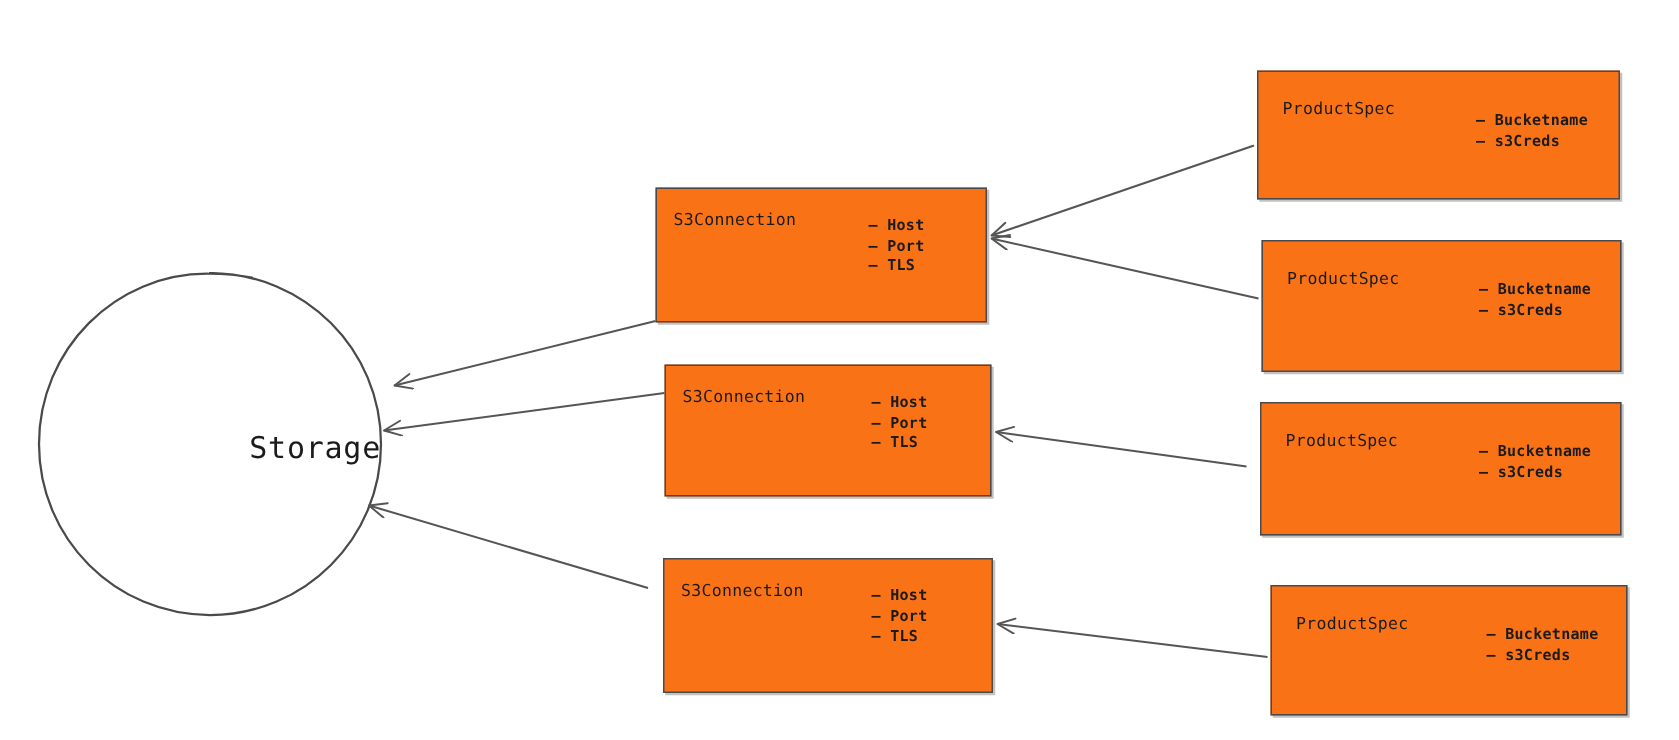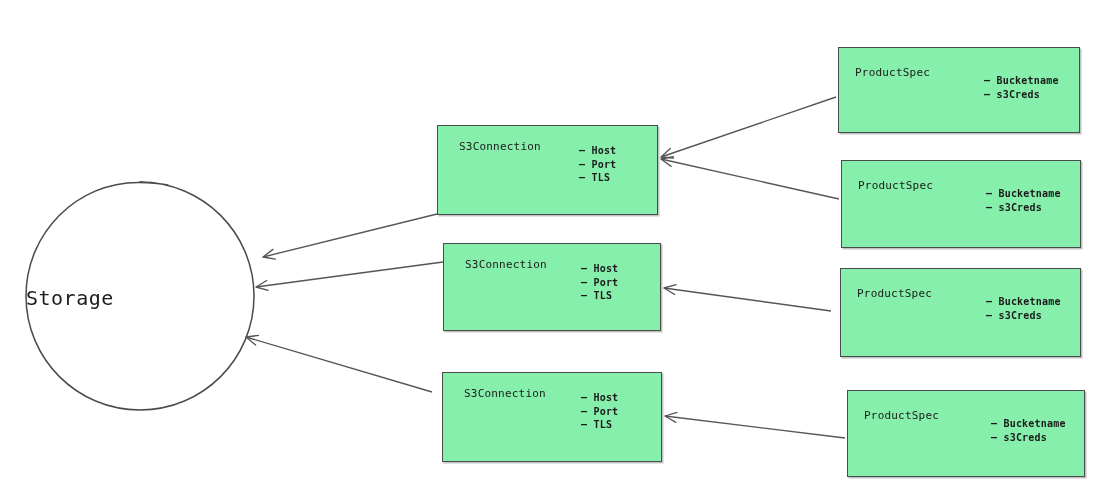--- a/index.html
+++ b/index.html
@@ -19,26 +19,26 @@
     position: absolute;
     left: 0;
     top: 0;
     width: 1119px;
     height: 493px;
   }
   .node-box {
     position: absolute;
     box-sizing: border-box;
     border: 1.4px solid #4a4a4a;
-    background: #86efac;
+    background: #f97316;
     box-shadow: 1.5px 1.5px 0 0 rgba(120,120,120,0.45);
   }
   .node-title {
     position: absolute;
-    left: 21px;
+    left: 11px;
     top: 14px;
     font-size: 11px;
     line-height: 13px;
     color: #1b1b1b;
     letter-spacing: 0.2px;
     white-space: nowrap;
   }
   .node-attrs {
     position: absolute;
     top: 18px;
@@ -52,21 +52,21 @@
   .node-attrs div {
     white-space: pre;
   }
   .circle-node {
     position: absolute;
     box-sizing: border-box;
   }
   .circle-label {
     position: absolute;
     width: 100%;
-    text-align: left;
+    text-align: right;
     font-size: 20px;
     color: #1b1b1b;
     letter-spacing: 0.5px;
     white-space: nowrap;
   }
 </style>
 </head>
 <body>
 
 <div id="canvas">

